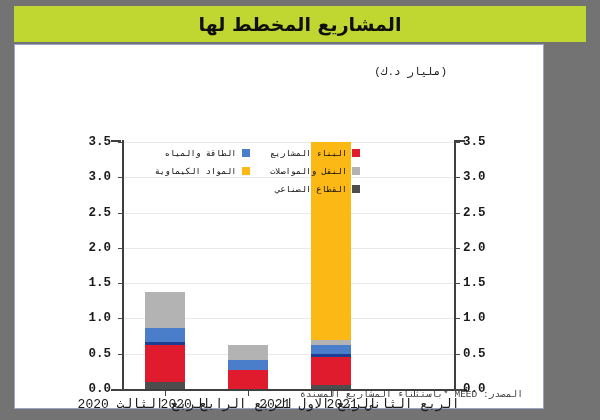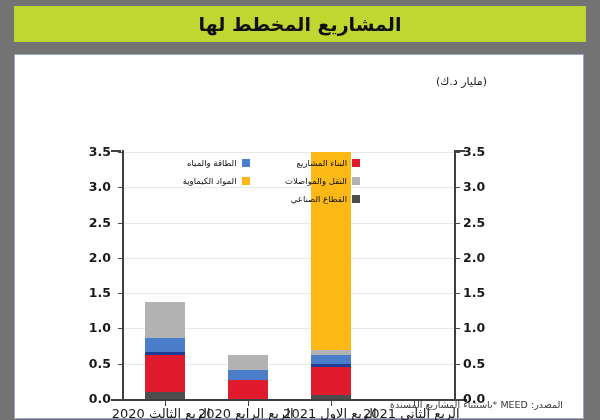--- a/index.html
+++ b/index.html
@@ -16,22 +16,22 @@
     background:#bfd730;
     display:flex;align-items:center;justify-content:center;
   }
   .banner-text{
     font-size:19px;font-weight:bold;color:#101010;direction:rtl;
     letter-spacing:0px;
   }
 
   
   .card{
-    position:absolute;left:14px;top:54px;width:570px;height:365px;
-    background:#ffffff;border:1px solid #9aa3c8;box-sizing:border-box;
+    position:absolute;left:14px;top:44px;width:530px;height:365px;
+    background:#ffffff;border:1px solid #9aa3c8;box-sizing:border-box;font-family:Liberation Mono, monospace;
   }
 
   .unit{
     position:absolute;right:96px;top:20px;font-size:11px;color:#1a1a1a;direction:rtl;
   }
 
   
   .plot{
     position:absolute;left:108px;top:97px;width:332px;height:247px;
   }

